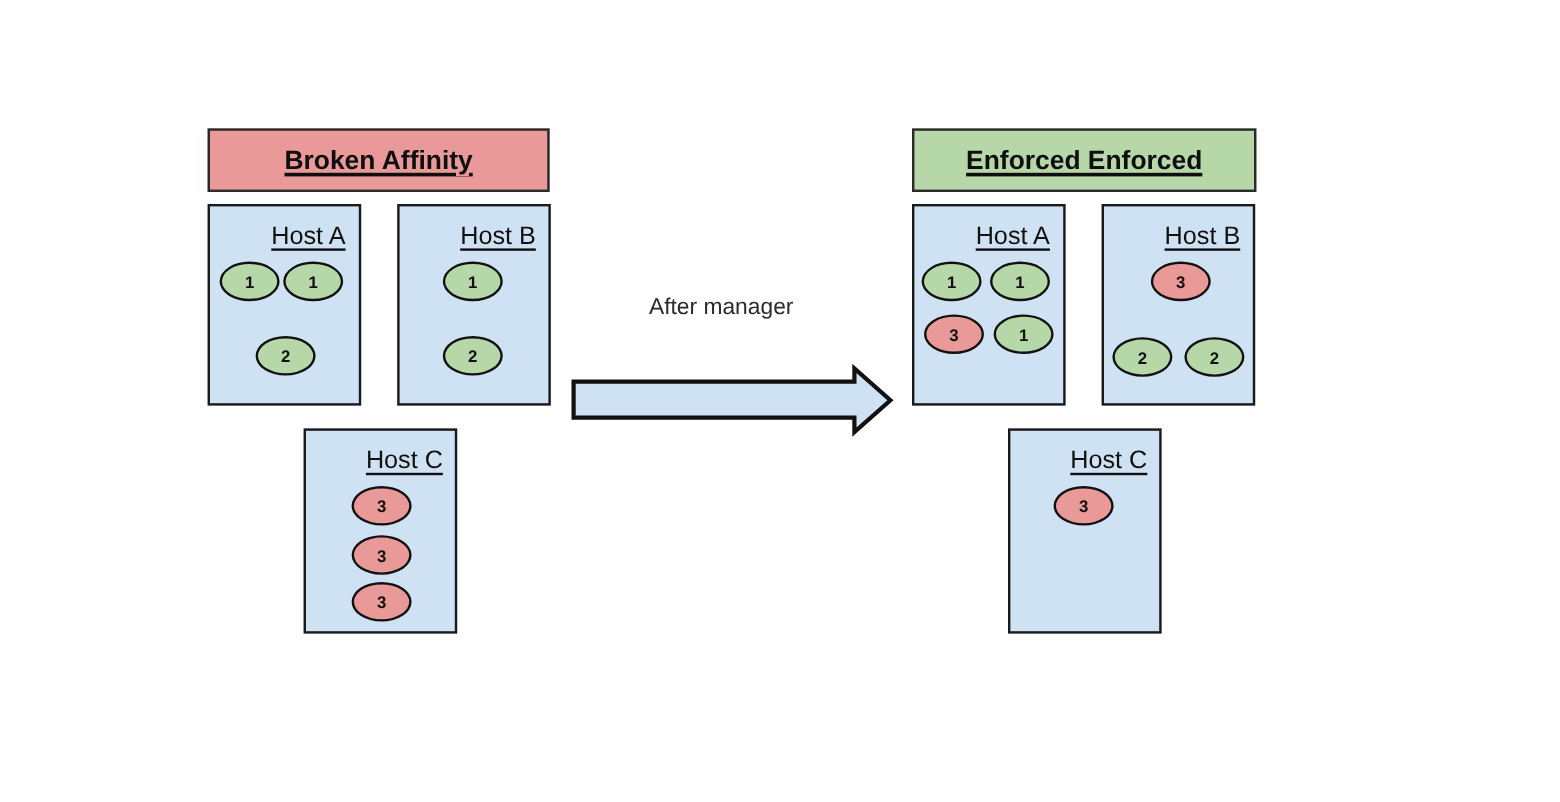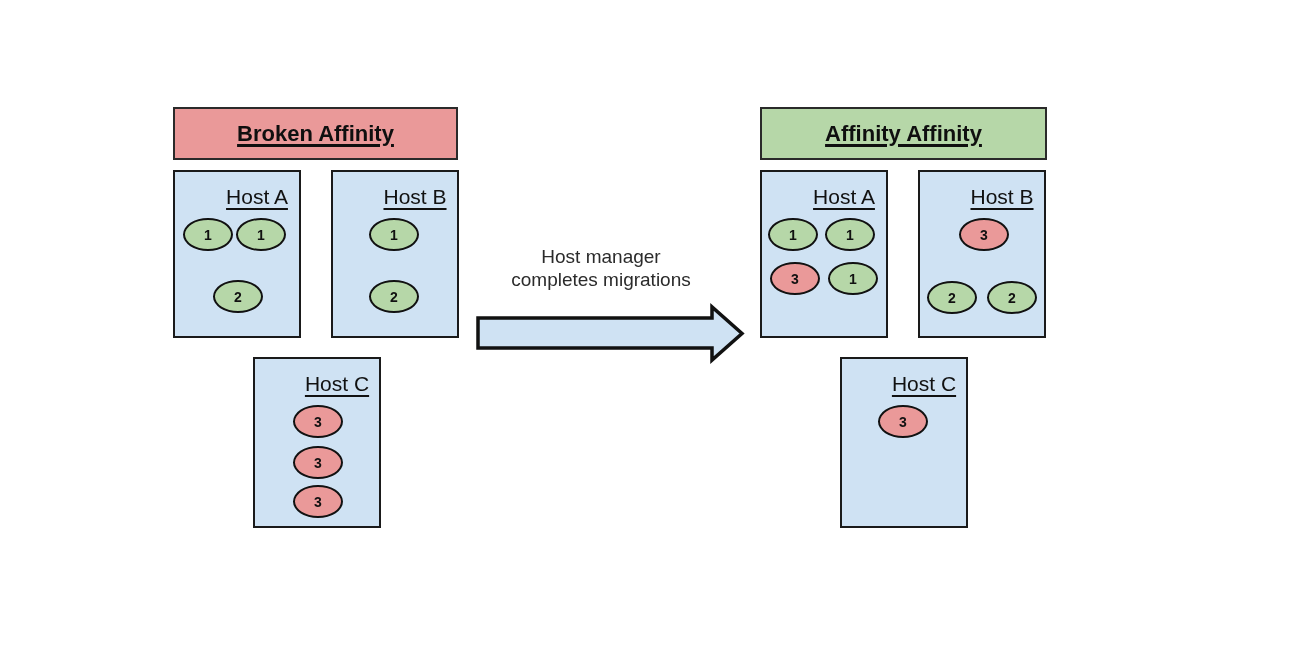--- a/index.html
+++ b/index.html
@@ -108,30 +108,29 @@
       </div>
     <div class="vm" style="left: 38px; top: 87px; background-color: rgb(234, 153, 153);">
       <span>3</span>
       </div>
     <div class="vm" style="left: 38px; top: 126px; background-color: rgb(234, 153, 153);">
       <span>3</span>
       </div>
   </div>
 
   <div class="caption" style="left:601px;top:245px;">
-    <div>Host manager</div>
-    <div>completes migrations</div>
+    <div>After manager</div>
   </div>
 
   <svg class="arrow-svg" style="left:470px;top:300px;" width="285" height="70" viewBox="0 0 285 70">
     <polygon points="8,18 242,18 242,7 272,33.5 242,60 242,48 8,48" stroke="#111111" stroke-width="3.5" stroke-linejoin="miter" fill="#cfe2f3"></polygon>
   </svg>
 
   <div class="hdr" style="left: 760px; top: 107px; width: 287px; height: 53px; background-color: rgb(182, 215, 168);">
-    <span class="hdr-label">Affinity Affinity</span>
+    <span class="hdr-label">Enforced Enforced</span>
   </div>
 
   <div class="host" style="left: 760px; top: 170px; width: 128px; height: 168px; background-color: rgb(207, 226, 243);">
     <div class="host-title">Host A</div>
     <div class="vm" style="left: 6px; top: 46px; background-color: rgb(182, 215, 168);">
       <span>1</span>
       </div>
     <div class="vm" style="left: 63px; top: 46px; background-color: rgb(182, 215, 168);">
       <span>1</span>
       </div>

